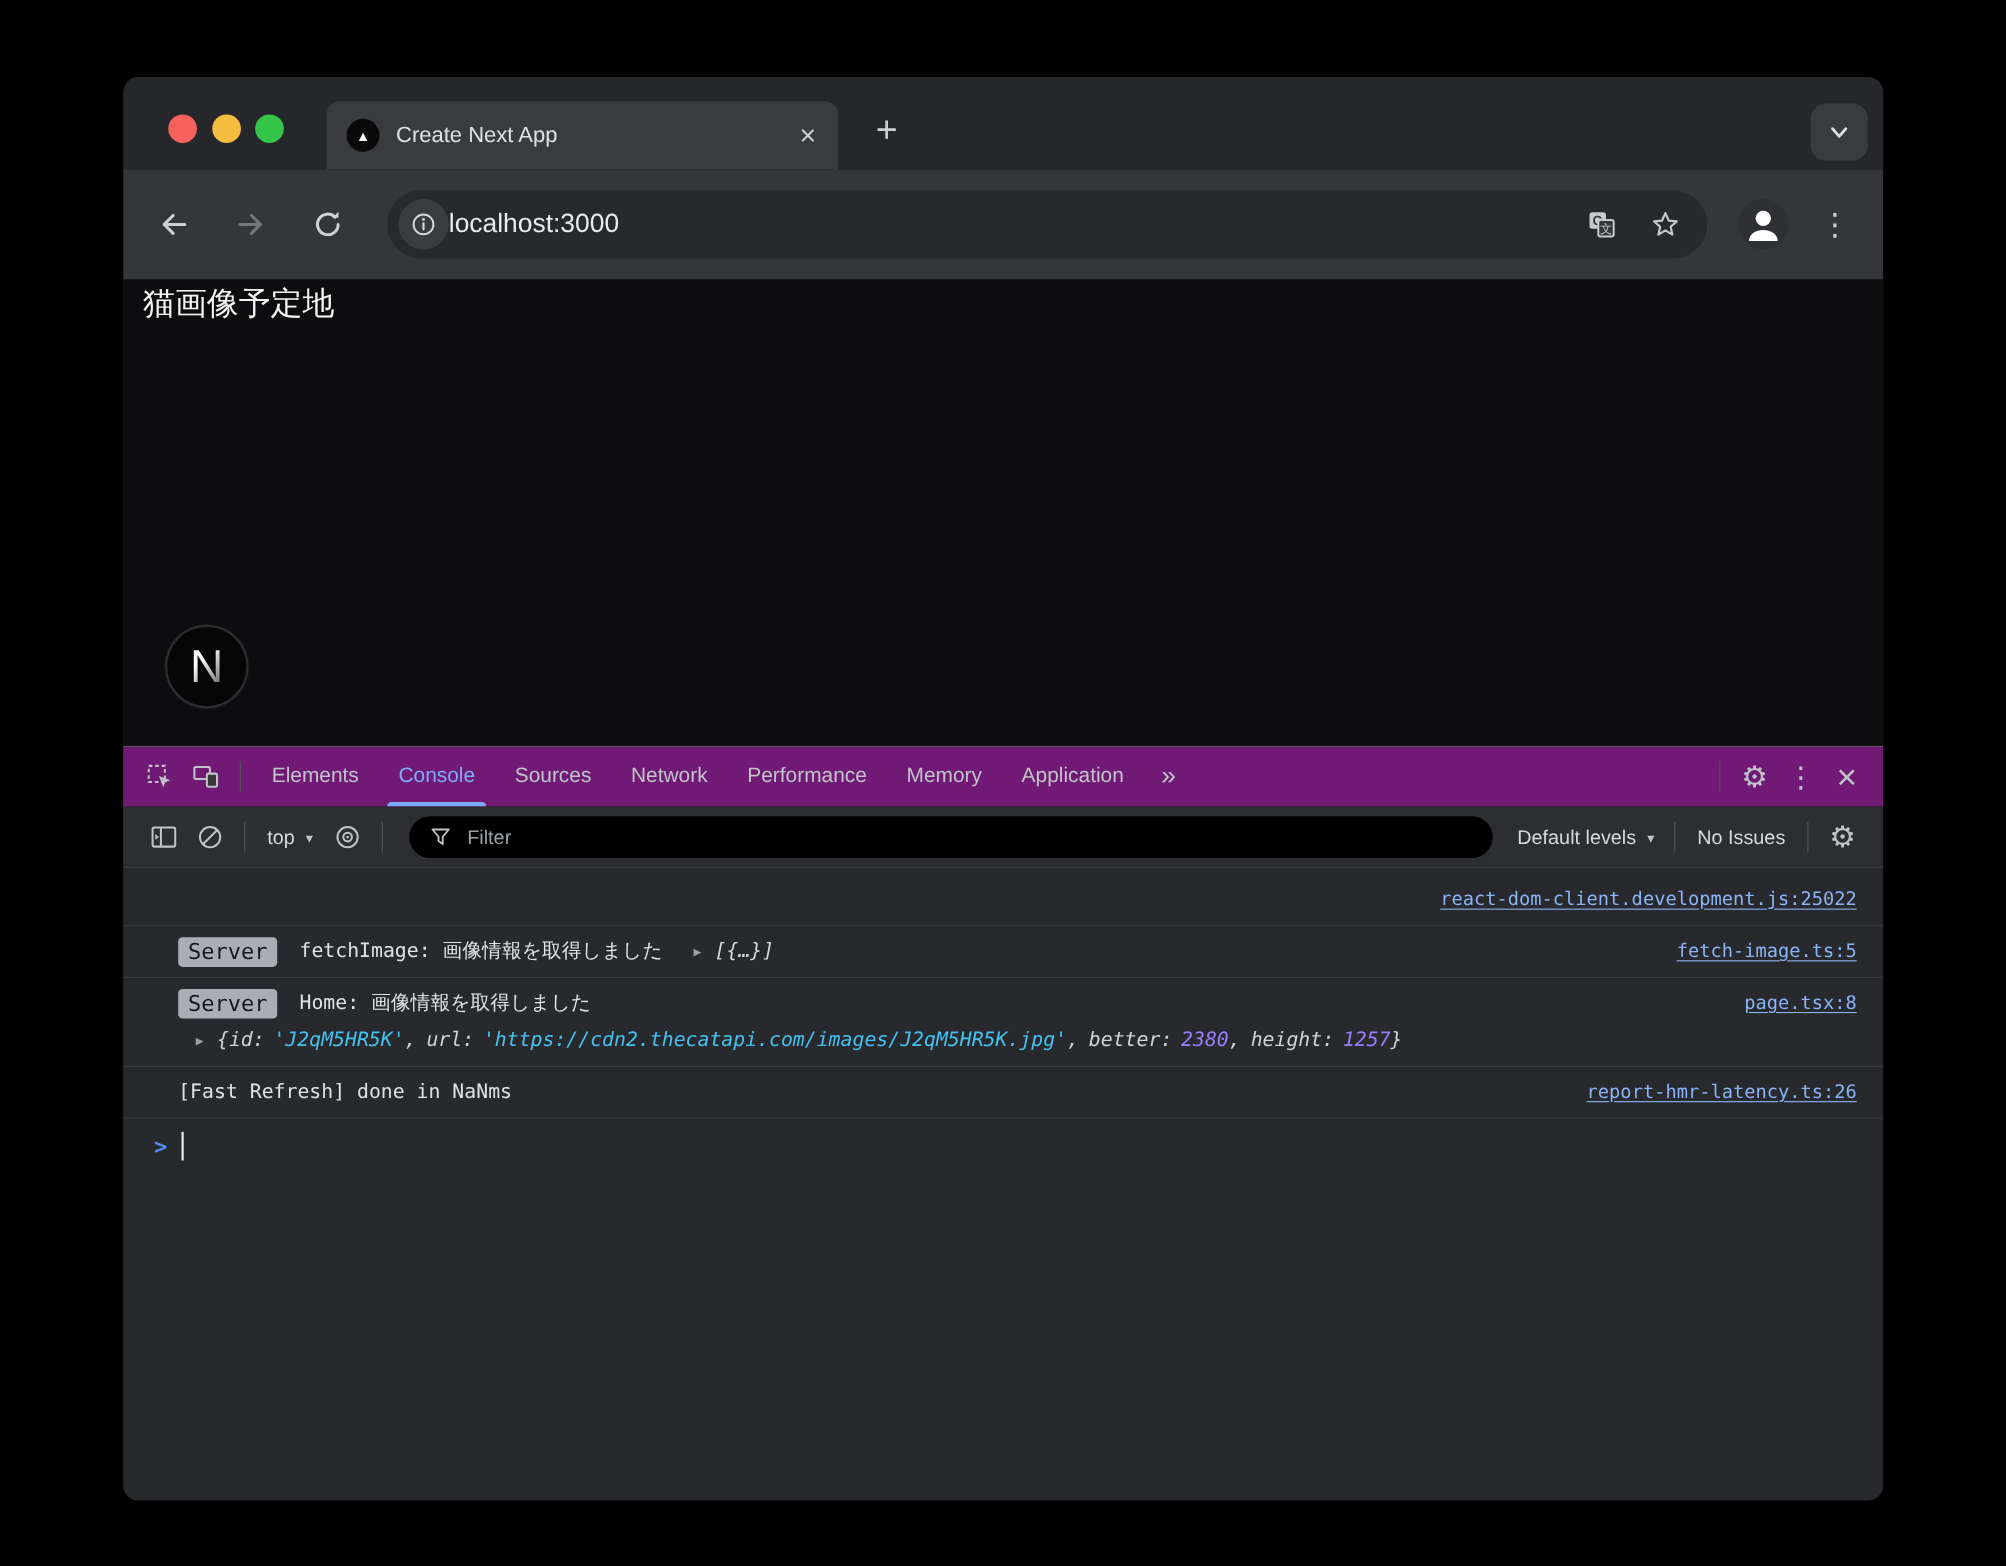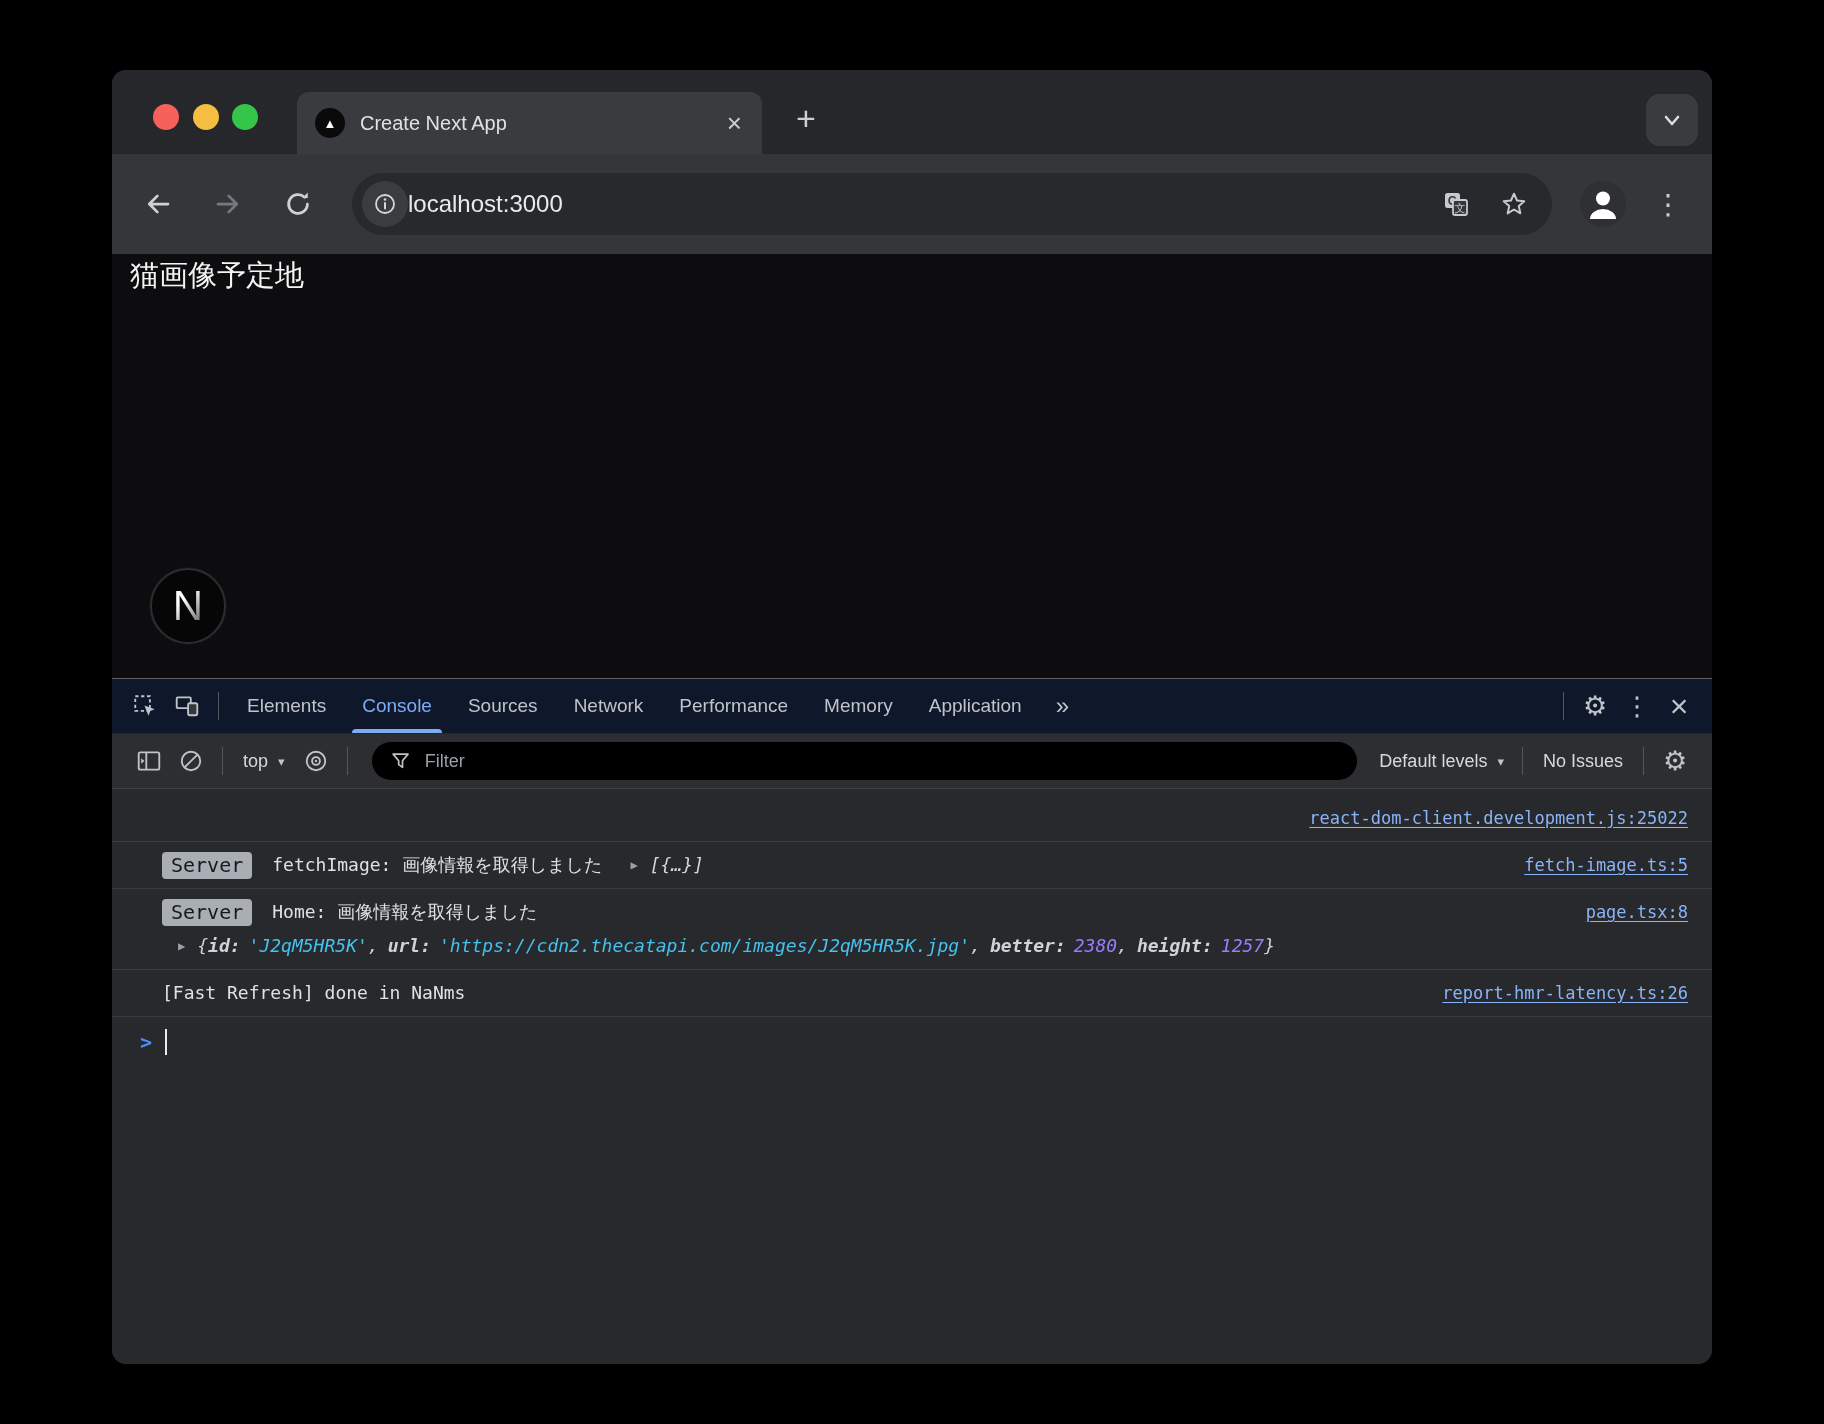--- a/index.html
+++ b/index.html
@@ -55,21 +55,21 @@
                   border-radius:50%; background:#060607; border:2px solid #2c2d30;
                   display:flex; align-items:center; justify-content:center;
                   box-shadow:0 0 0 1px #151517; }
   .nextjs-badge span { font-size:42px; font-weight:400;
                   background:linear-gradient(135deg,#ffffff 35%,#555 95%);
                   -webkit-background-clip:text; background-clip:text; color:transparent; }
 
   
   .devtools { flex:1; display:flex; flex-direction:column; border-top:1px solid #606164;
               background:#28292c; min-height:0; }
-  .dt-tabs { height:55px; background:#0f172a; border-bottom:1px solid #242528; flex:none;
+  .dt-tabs { height:55px; background:#701a75; border-bottom:1px solid #242528; flex:none;
              display:flex; align-items:center; padding-left:12px; }
   .iconbtn { width:42px; height:42px; display:flex; align-items:center; justify-content:center;
              border-radius:4px; flex:none; }
   .vdiv { width:1px; height:28px; background:#55565a; margin:0 10px; flex:none; }
   .dt-tab { height:100%; display:flex; align-items:center; padding:0 18px;
             font-size:19px; color:#c0c3c8; position:relative; white-space:nowrap; }
   .dt-tab.active { color:#7cacf8; }
   .dt-tab.active::after { content:""; position:absolute; left:8px; right:8px; bottom:0;
             height:4px; background:#7cacf8; border-radius:4px 4px 0 0; }
   .dt-overflow { font-size:24px; color:#c0c3c8; padding:0 16px; }
@@ -100,21 +100,21 @@
              text-underline-offset:3px; font-size:17px; white-space:nowrap; padding-left:20px; }
   .msglink { color:#8ab4f8; text-decoration:underline; text-underline-offset:3px; }
   .sans { font-family:"Liberation Sans", sans-serif; font-size:20px; }
   .badge { background:#a9aeb5; color:#17181b; border-radius:4px; padding:0 9px;
            height:27px; line-height:27px; font-size:20px; margin-right:20px; flex:none; }
   .tri { color:#9aa0a6; font-size:12px; margin:0 12px 0 28px; flex:none; }
   .tri2 { color:#9aa0a6; font-size:12px; margin-right:12px; flex:none; }
   .preview { font-style:italic; color:#d5d7db; }
   .objline { margin-top:4px; display:flex; align-items:center; padding-left:16px;
              font-style:italic; white-space:nowrap; }
-  .okey { color:#cfd3d8; margin-right:8px;font-weight:bold; }
+  .okey { color:#cfd3d8; margin-right:8px; }
   .ostr { color:#45c1f0; }
   .onum { color:#9a7dff; }
   .opunc { color:#cfd3d8; }
   .osep { margin-right:9px; }
   .prompt-row { display:flex; align-items:center; padding:12px 24px 12px 28px; }
   .prompt-chev { color:#4e8cf7; font-weight:700; font-size:20px; }
   .caret-bar { width:2px; height:26px; background:#e8eaed; margin-left:13px; }
 
   svg { display:block; }
 </style>

